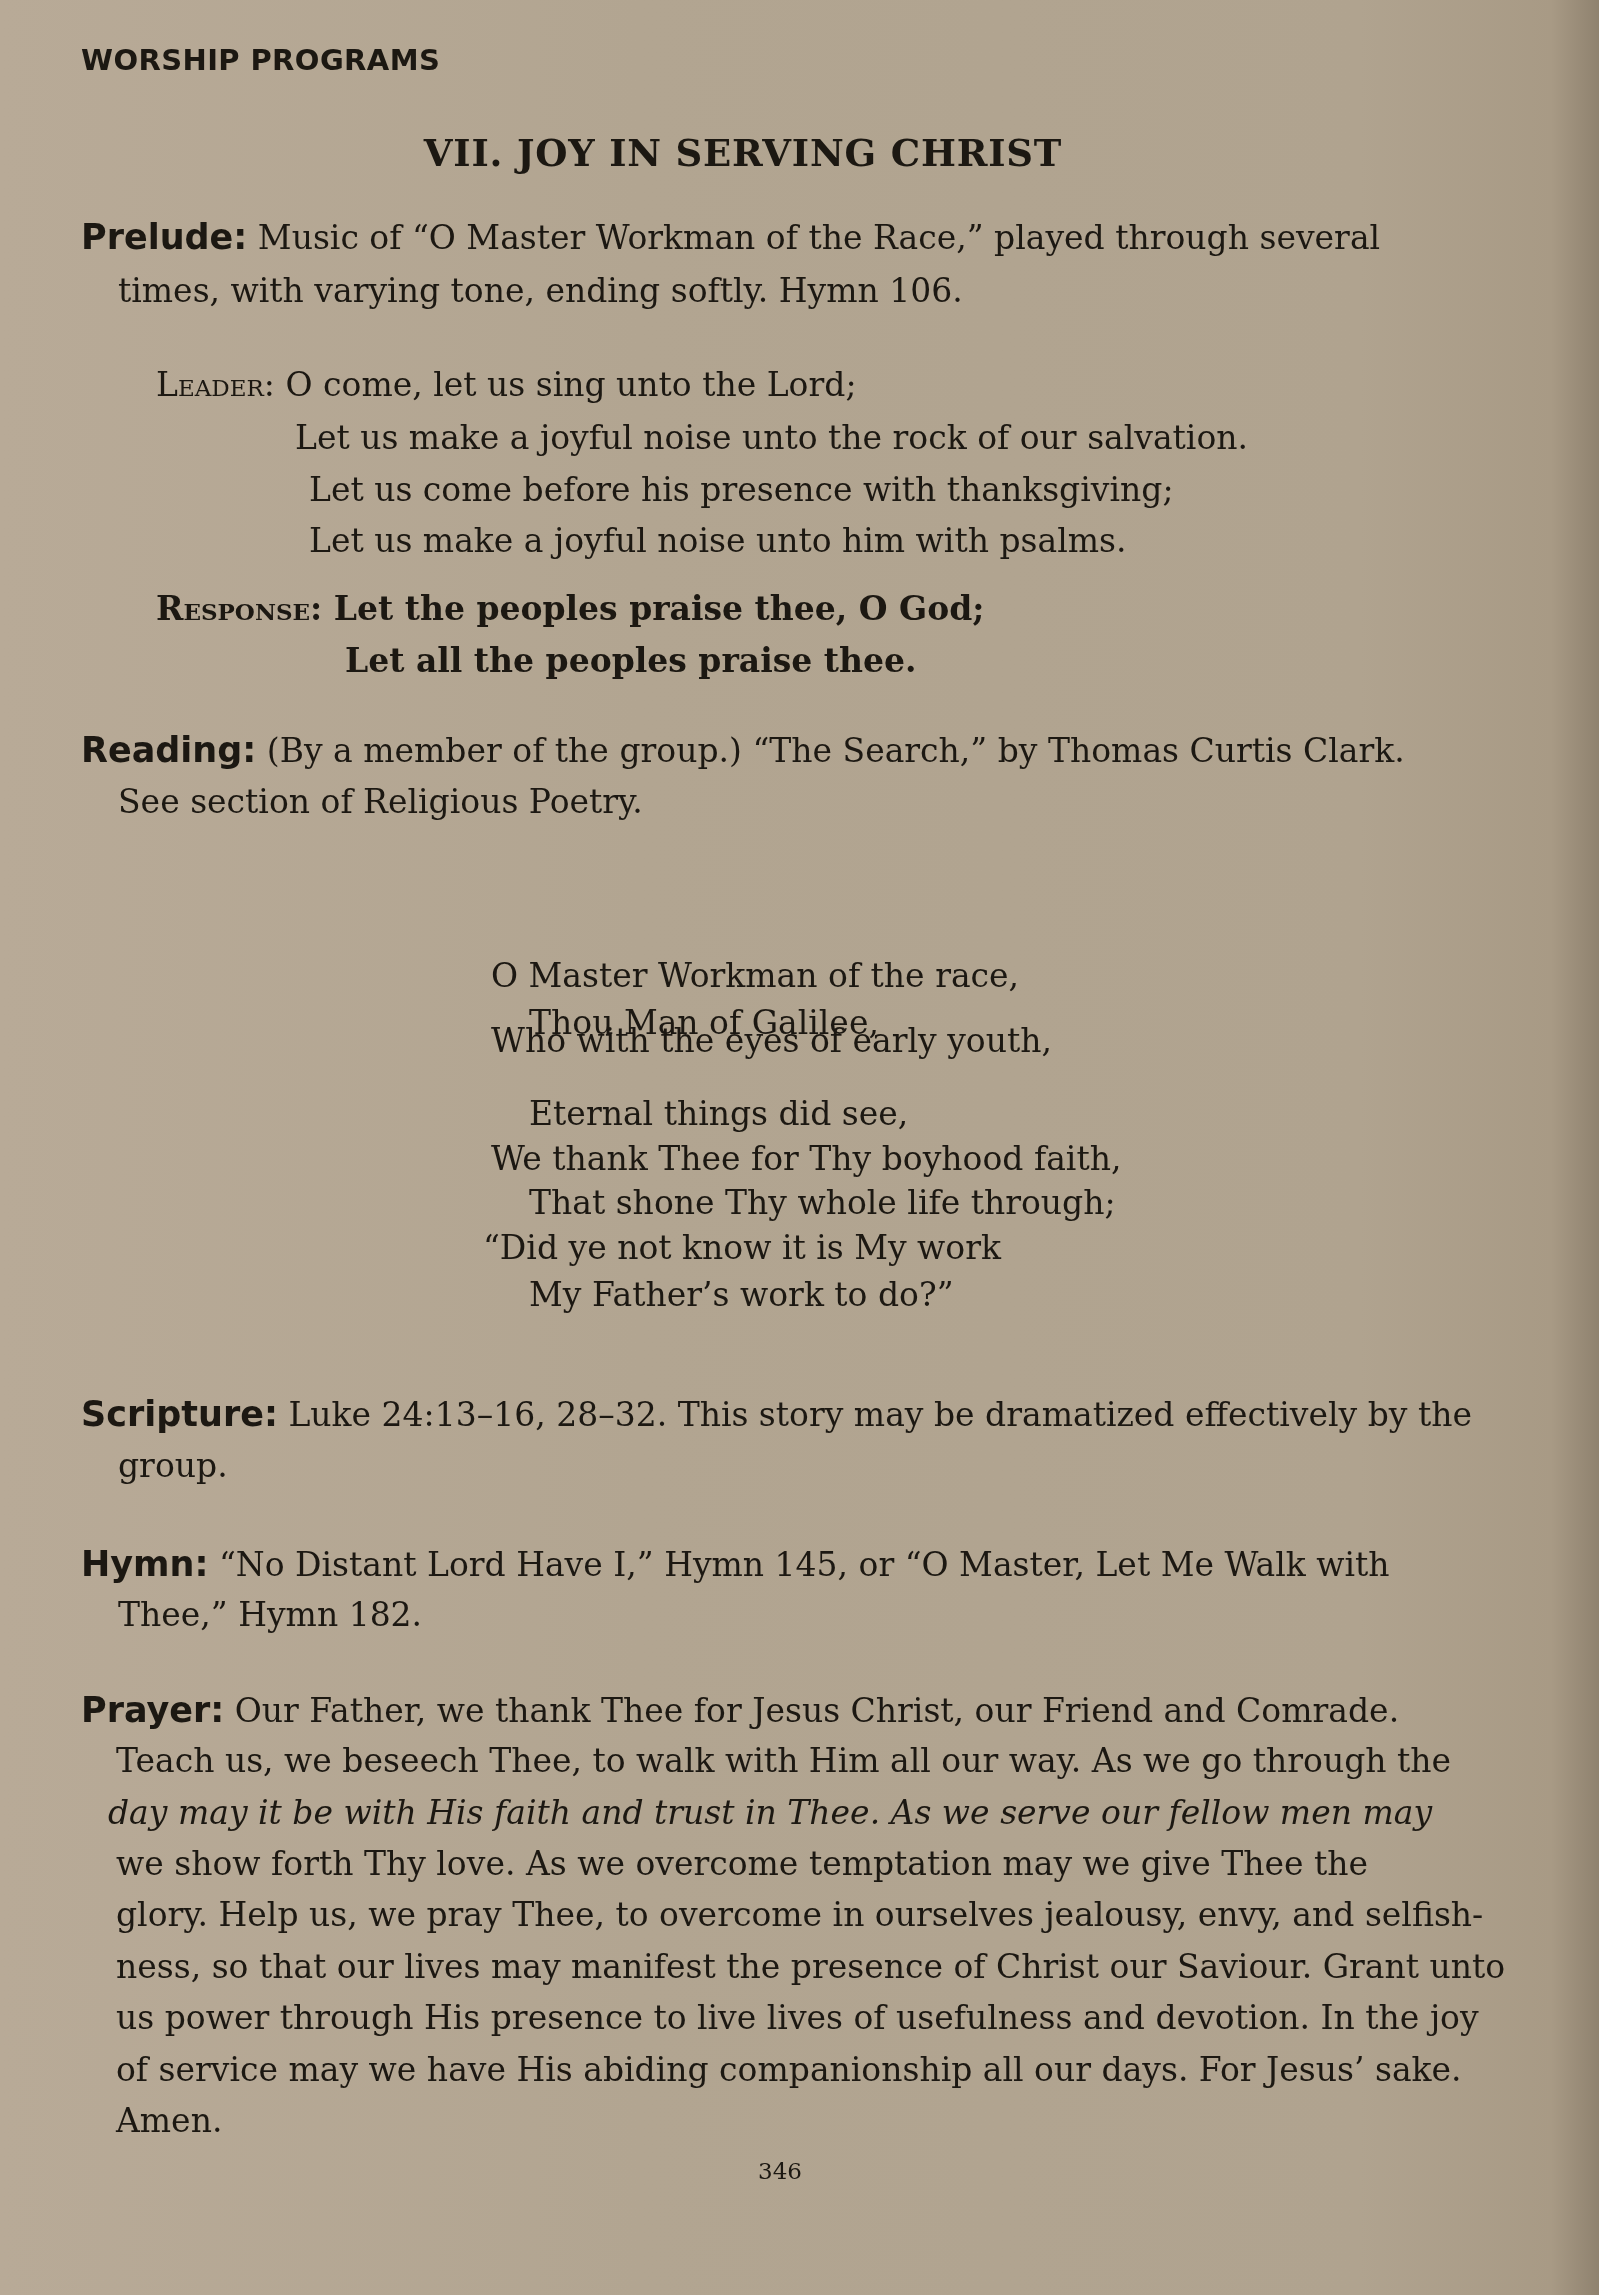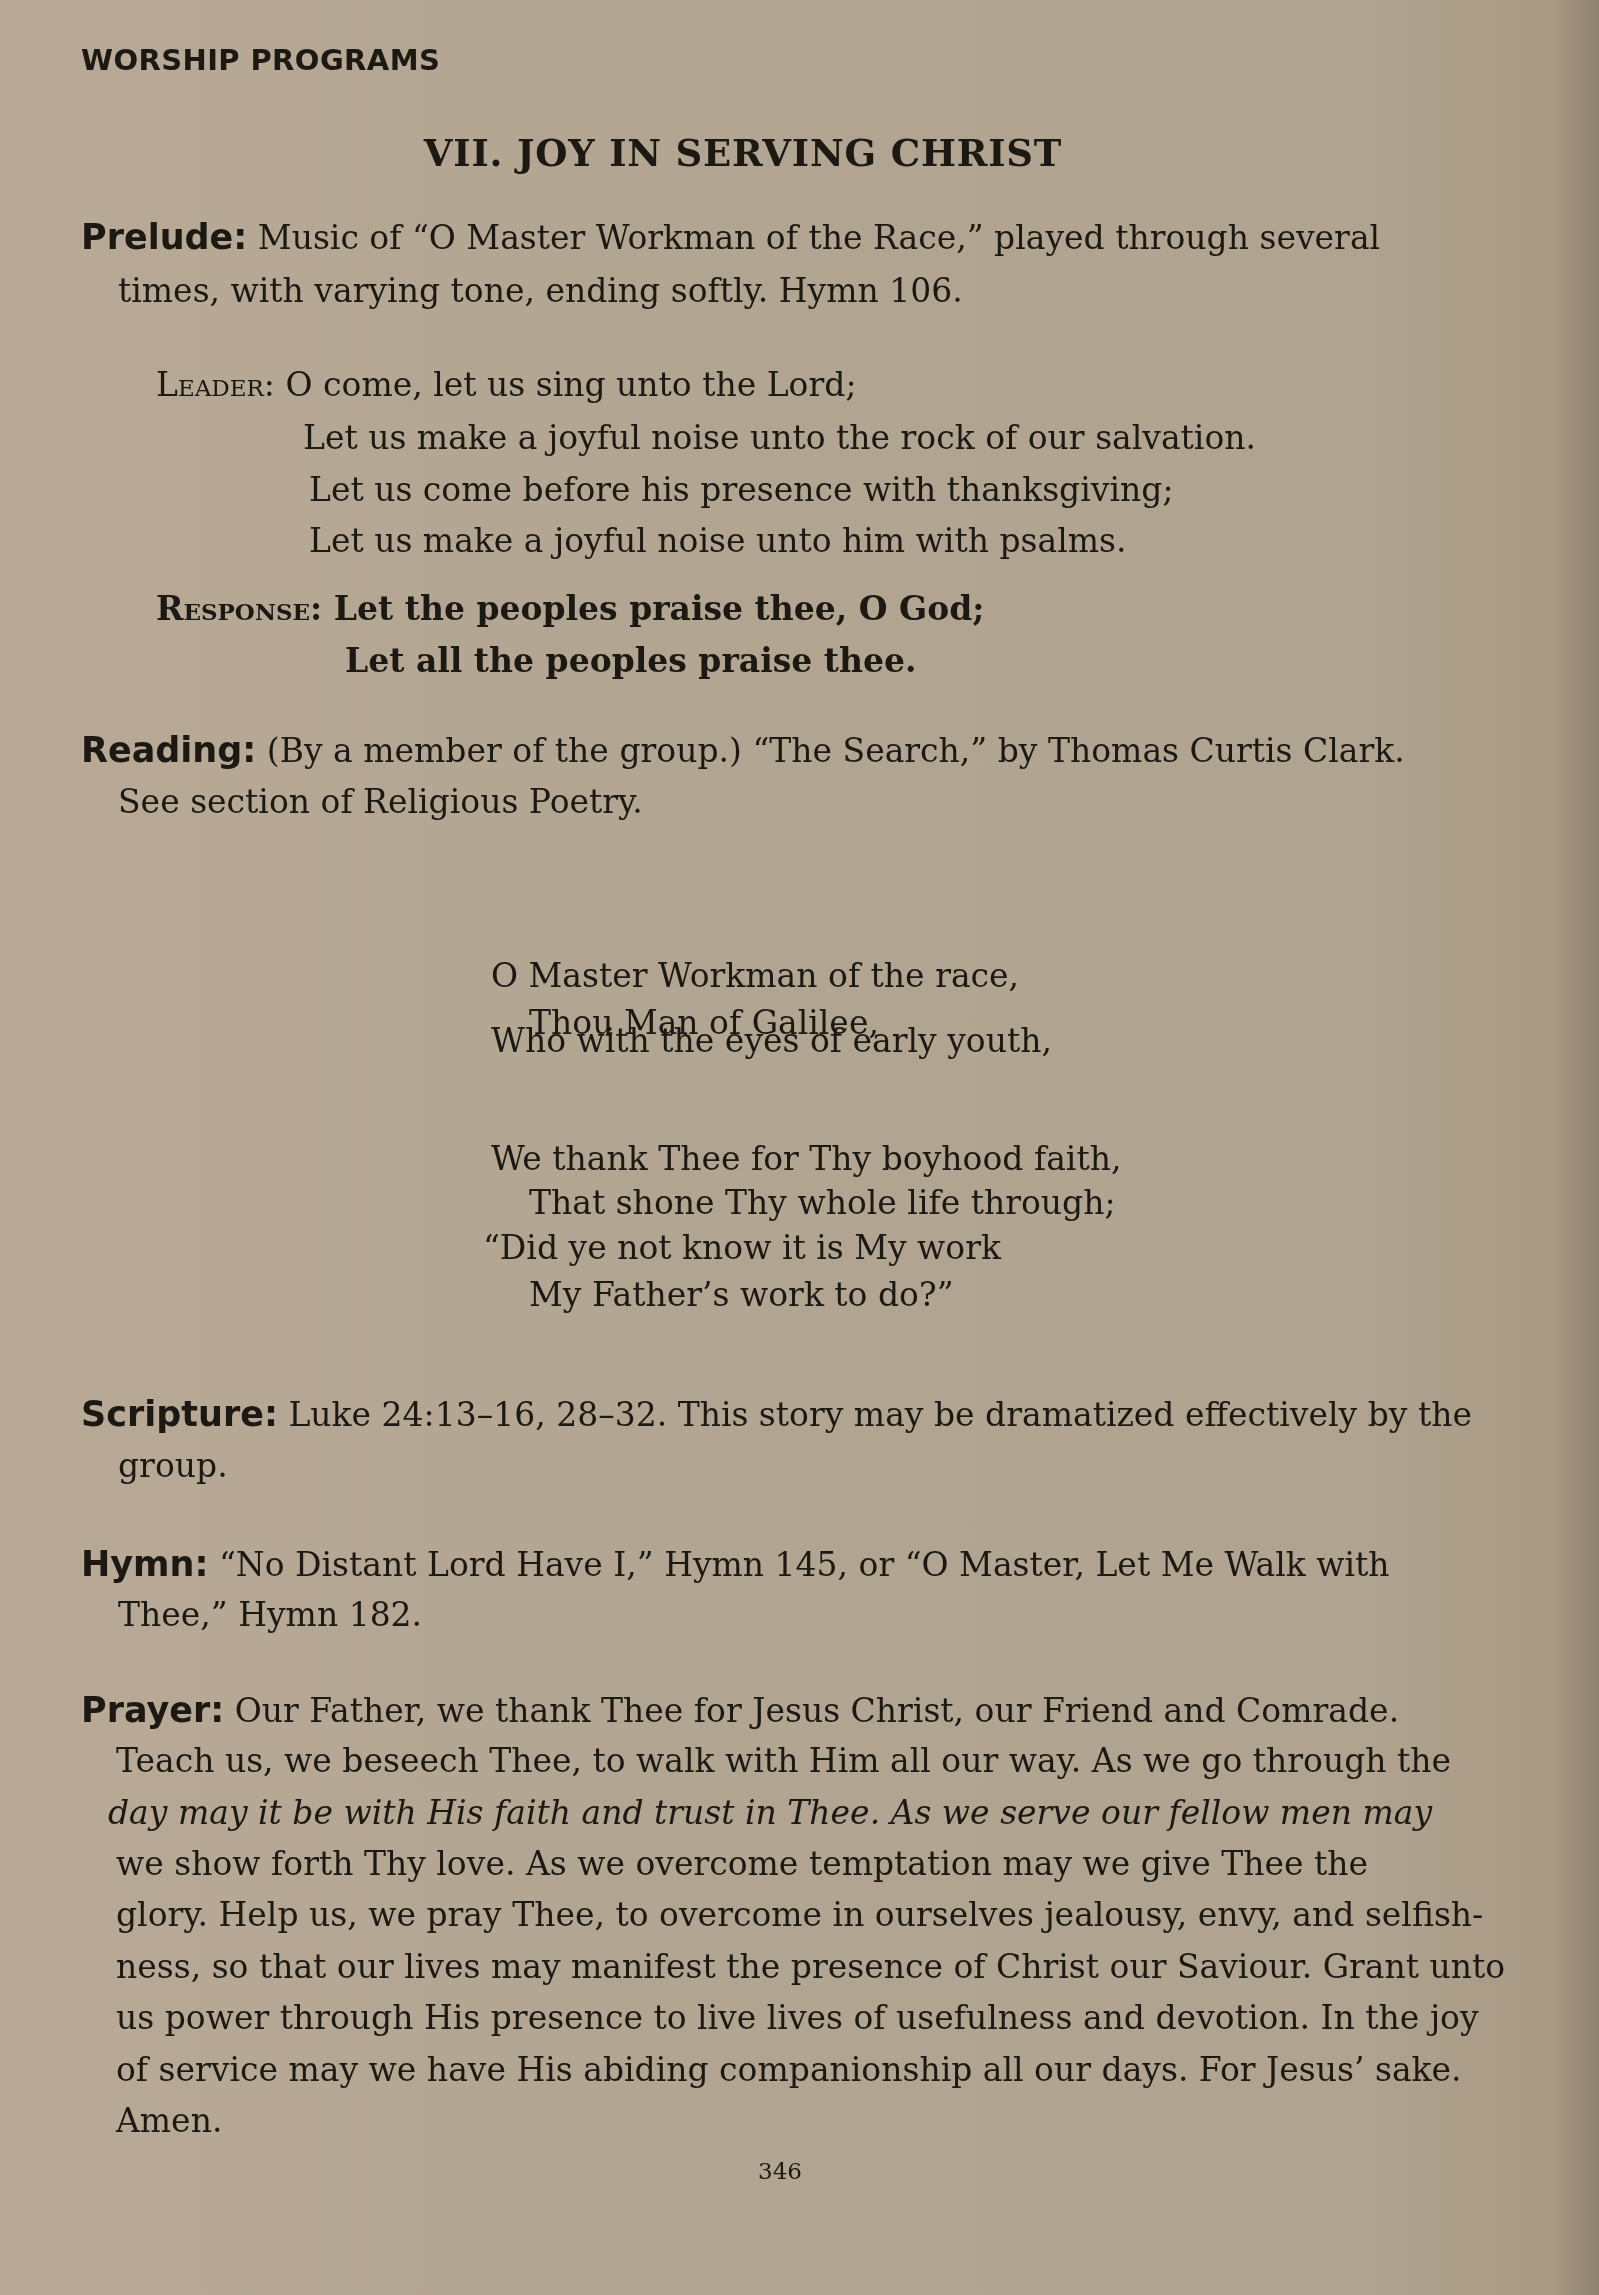--- a/index.html
+++ b/index.html
@@ -38,39 +38,40 @@
 
   <div class="line" style="left:81px; top:217px;">
     <span class="lab">Prelude:</span><span> Music of “O Master Workman of the Race,” played through several</span>
   </div>
   <div class="line" style="left:118px; top:271px;">times, with varying tone, ending softly.  Hymn 106.</div>
 
   <div class="line" style="left:156px; top:365px;">
     <span class="sc">Leader:</span>
     <span>O come, let us sing unto the Lord;</span>
   </div>
-  <div class="line" style="left:303px; top:418px;">Let us make a joyful noise unto the rock of our salvation.</div>
+  <div class="line" style="left:295px; top:418px;">Let us make a joyful noise unto the rock of our salvation.</div>
   <div class="line" style="left:309px; top:470px;">Let us come before his presence with thanksgiving;</div>
   <div class="line" style="left:309px; top:521px;">Let us make a joyful noise unto him with psalms.</div>
 
   <div class="line bold" style="left:156px; top:589px;">
     <span class="sc">Response:</span>
     <span>Let the peoples praise thee, O God;</span>
   </div>
   <div class="line bold" style="left:345px; top:641px;">Let all the peoples praise thee.</div>
 
   <div class="line" style="left:81px; top:730px;">
     <span class="lab">Reading:</span><span> (By a member of the group.)  “The Search,” by Thomas Curtis Clark.</span>
   </div>
   <div class="line" style="left:118px; top:782px;">See section of Religious Poetry.</div>
 
 
   <div class="line" style="left:491px; top:956px;">O Master Workman of the race,</div>
   <div class="line" style="left:529px; top:1003px;">Thou Man of Galilee,</div>
   <div class="line" style="left:491px; top:1021px;">Who with the eyes of early youth,</div>
+  <div class="line" style="left:529px; top:1094px;">Eternal things did see,</div>
   <div class="line" style="left:491px; top:1139px;">We thank Thee for Thy boyhood faith,</div>
   <div class="line" style="left:529px; top:1183px;">That shone Thy whole life through;</div>
   <div class="line" style="left:483px; top:1228px;">“Did ye not know it is My work</div>
   <div class="line" style="left:529px; top:1275px;">My Father’s work to do?”</div>
 
   <div class="line" style="left:81px; top:1394px;">
     <span class="lab">Scripture:</span><span> Luke 24:13–16, 28–32.  This story may be dramatized effectively by the</span>
   </div>
   <div class="line" style="left:118px; top:1446px;">group.</div>
 

